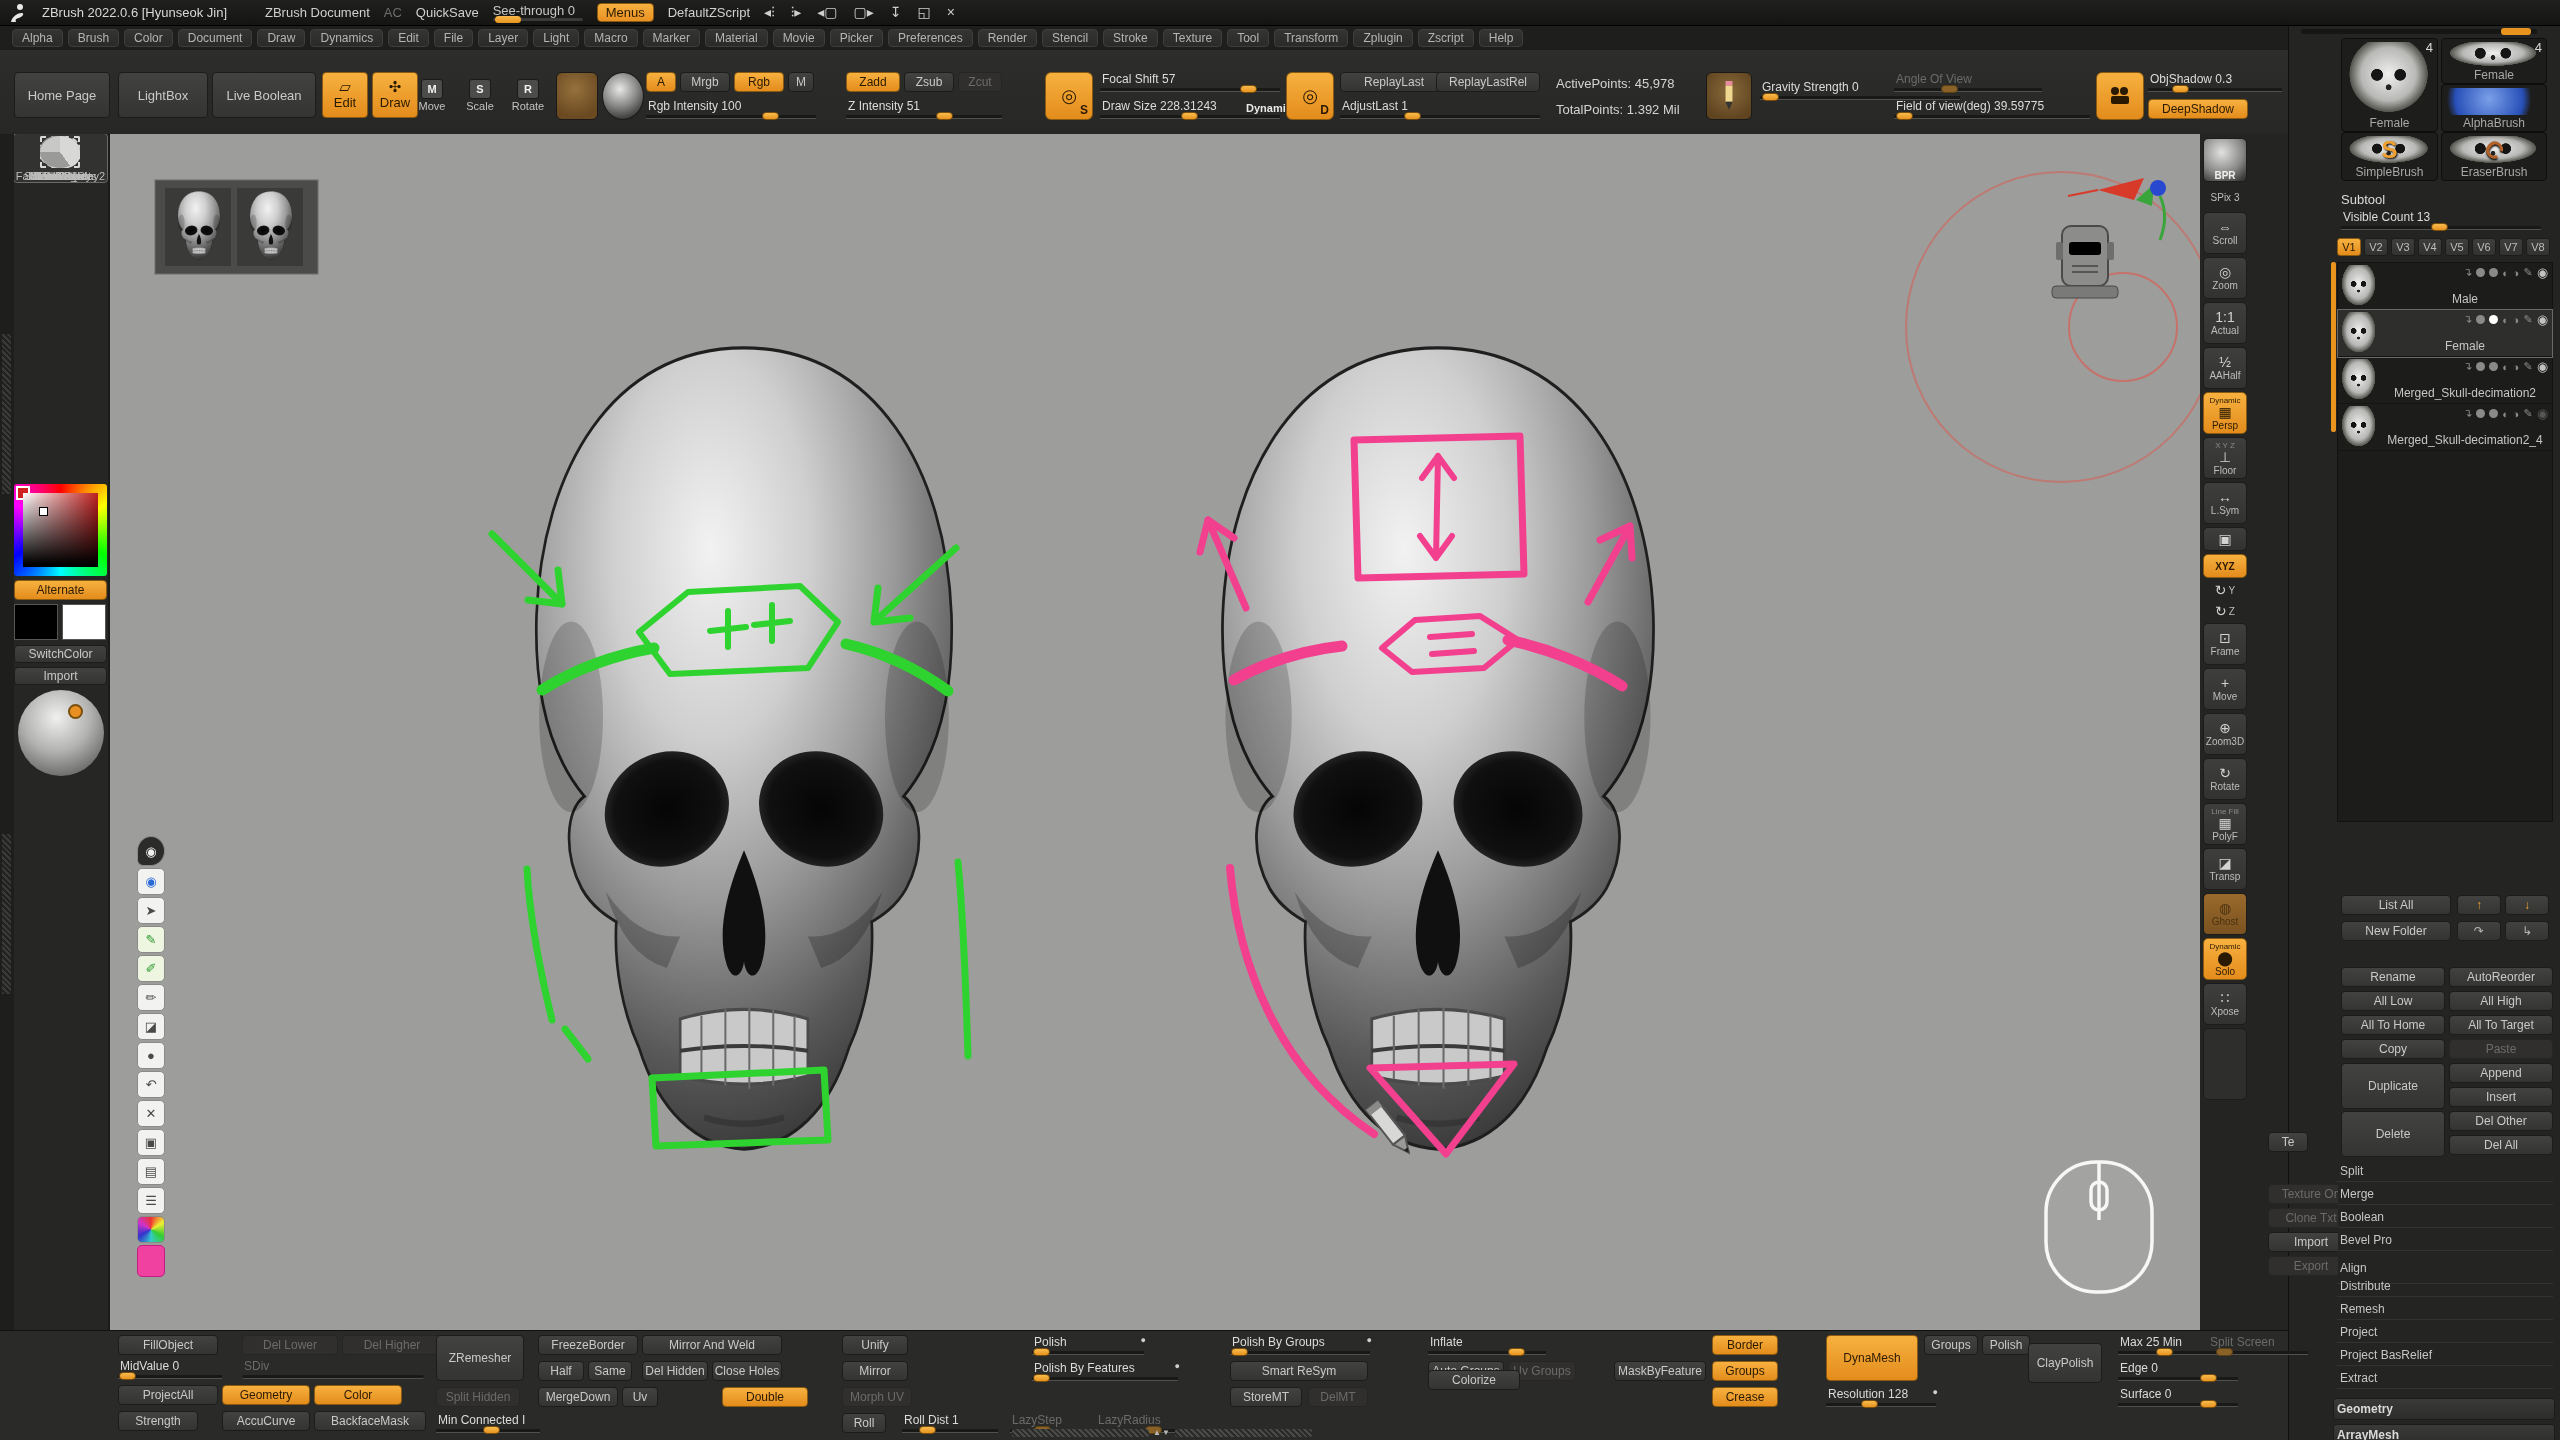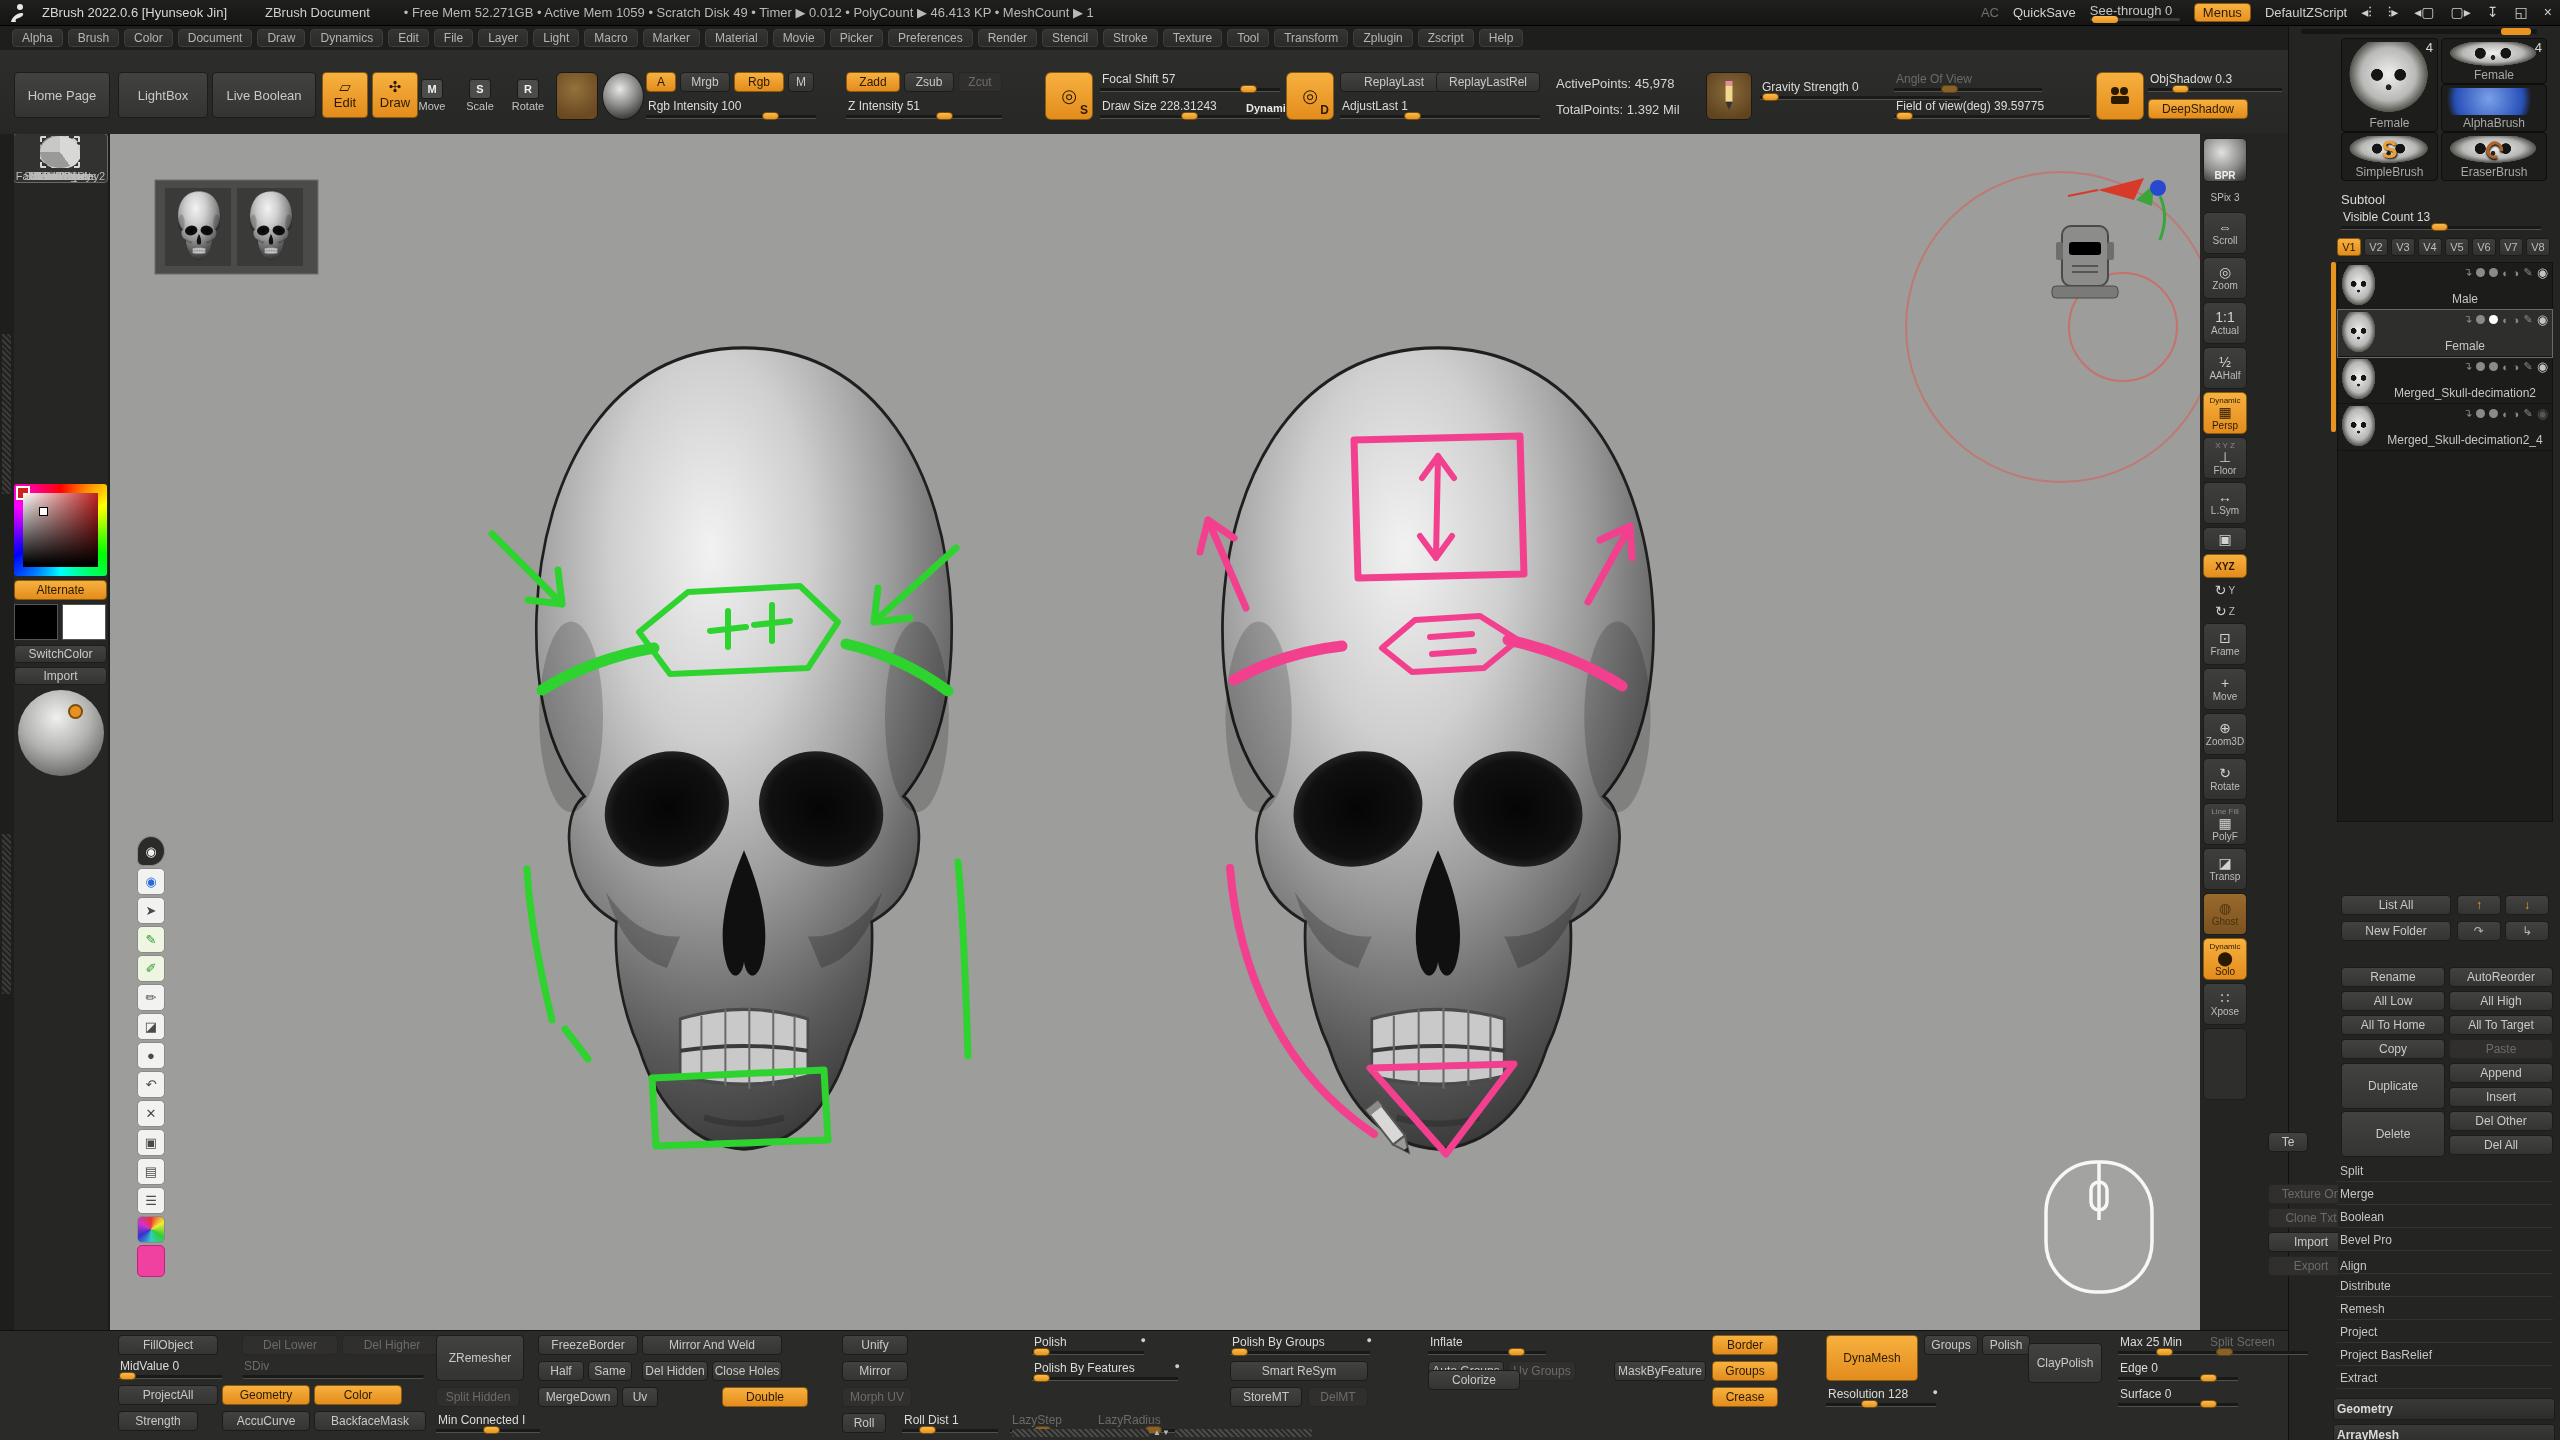--- a/index.html
+++ b/index.html
@@ -187,21 +187,20 @@
 
 <div class="page">
 
   <div class="titlebar">
     <svg width="20" height="20" viewBox="0 0 20 20">
       <circle cx="12" cy="4" r="3" fill="#e8e8e6"></circle>
       <path d="M3,19 C5,10 17,8 15,12 C13,16 6,14 8,19 Z" fill="#e8e8e6"></path>
     </svg>
     <span class="app">ZBrush 2022.0.6 [Hyunseok Jin]</span>
     <span class="doc">ZBrush Document</span>
-    <span class="stats">• Free Mem 52.271GB   • Active Mem 1059   • Scratch Disk 49   •  Timer ▶ 0.012   • PolyCount ▶ 46.413 KP    • MeshCount ▶ 1</span>
     <span class="tbtn dim">AC</span>
     <span class="tbtn">QuickSave</span>
     <span class="st">
       <span>See-through 0</span>
       <span class="mtrk">
           <span class="mkn"></span>
         </span>
     </span>
     <span class="tbtn chip-o">Menus</span>
     <span class="tbtn">DefaultZScript</span>
@@ -942,21 +941,21 @@
       </div>
       <div class="b f" style="left: 48px; top: 1157px; width: 216px; height: 22px;">
         <span class="lb">Merge</span>
       </div>
       <div class="b f" style="left: 48px; top: 1180px; width: 216px; height: 22px;">
         <span class="lb">Boolean</span>
       </div>
       <div class="b f" style="left: 48px; top: 1203px; width: 216px; height: 22px;">
         <span class="lb">Bevel Pro</span>
       </div>
-      <div class="b f" style="left: 48px; top: 1226px; width: 216px; height: 22px; align-items: flex-end;">
+      <div class="b f" style="left: 48px; top: 1226px; width: 216px; height: 32px;">
         <span class="lb">Align</span>
       </div>
       <div class="b f" style="left: 48px; top: 1249px; width: 216px; height: 22px;">
         <span class="lb">Distribute</span>
       </div>
       <div class="b f" style="left: 48px; top: 1272px; width: 216px; height: 22px;">
         <span class="lb">Remesh</span>
       </div>
       <div class="b f" style="left: 48px; top: 1295px; width: 216px; height: 22px;">
         <span class="lb">Project</span>

